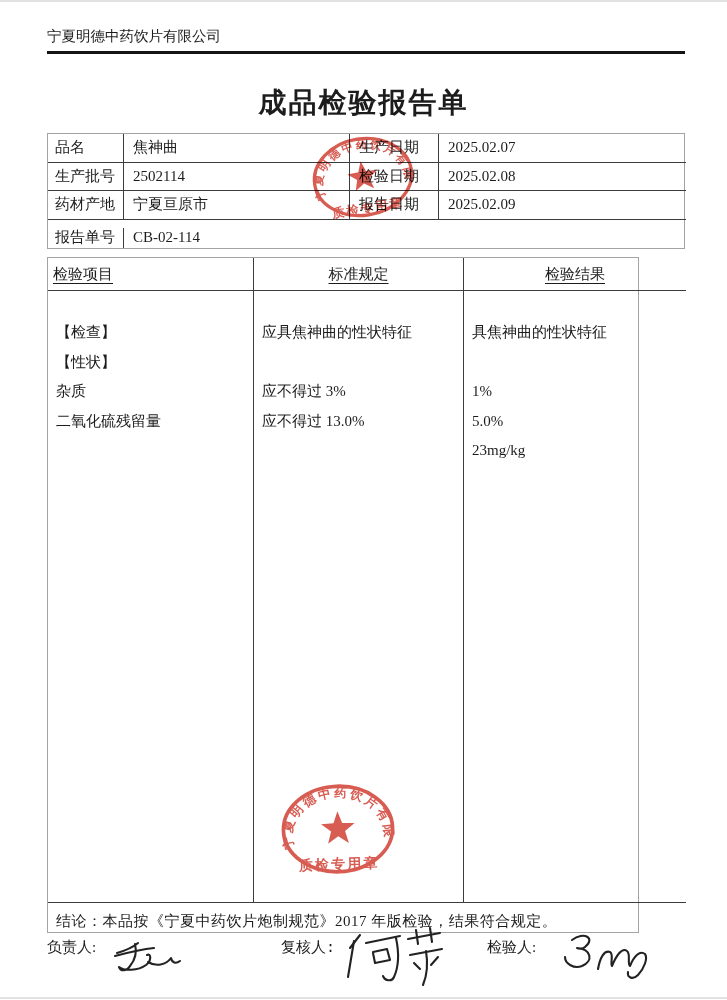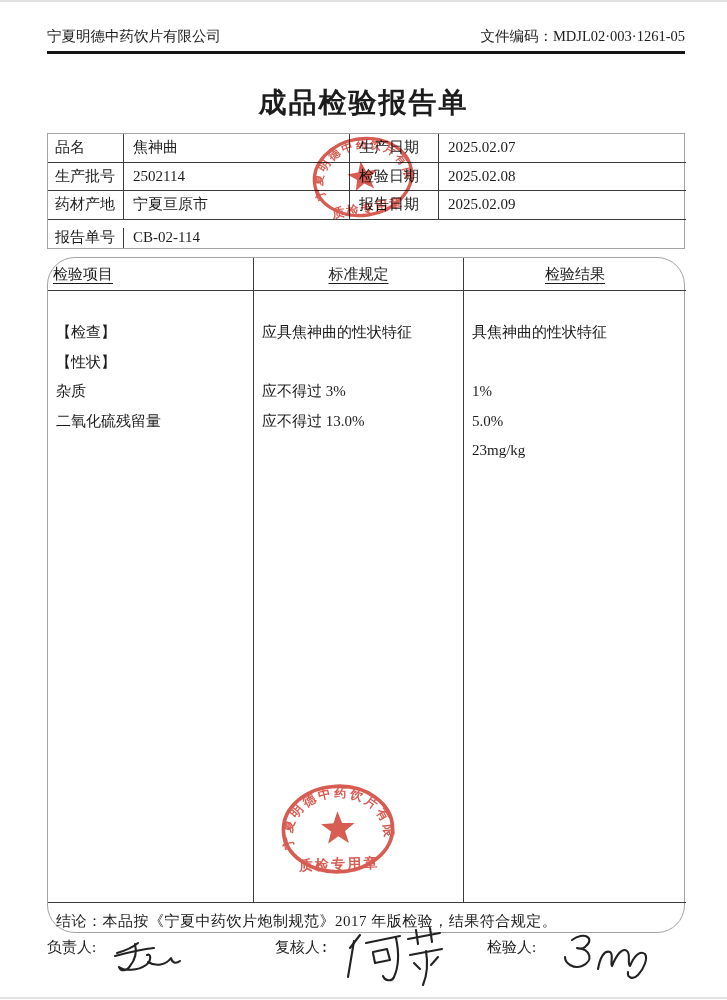--- a/index.html
+++ b/index.html
@@ -31,21 +31,21 @@
   .tbl .c.last-col{border-right:none;}
   .tbl .c.last-row{border-bottom:none;margin-top:8px;}
 
   
   #info{top:133px;width:638px;grid-template-columns:76px 226px 89px 247px;grid-auto-rows:28.5px;}
   #info .lbl{padding:0 7px;display:block;line-height:27.5px;text-align:justify;text-align-last:justify;}
   #info .val{padding:0 9px;}
   #info .span3{grid-column:2 / 5;}
 
   
-  #results{top:257px;width:638px;grid-template-columns:206px 210px 222px;grid-template-rows:33px 612px 29px;border-radius:28px;}
+  #results{top:257px;width:592px;grid-template-columns:206px 210px 222px;grid-template-rows:33px 612px 29px;}
   #results .hdr{font-size:15px;}
   #results .hdr span{text-decoration:underline;text-underline-offset:4px;}
   #results .hdr.left{justify-content:flex-start;padding-left:5px;}
   #results .hdr.center{justify-content:center;}
   #results .body-col{display:block;padding-top:27px;white-space:nowrap;}
   #results .body-col .ln{height:29.5px;line-height:29.5px;padding:0 8px;}
   #results .concl{grid-column:1 / 4;padding:0 8px;letter-spacing:.5px;}
 
   
   .signoff-label{position:absolute;font-size:15px;}
@@ -61,21 +61,20 @@
   #stamp-bottom{left:259px;top:770px;width:158px;height:118px;transform:rotate(-2deg);}
 </style>
 </head>
 <body>
 
 <div class="edge top"></div>
 <div class="edge bottom"></div>
 
 <div class="doc-header">
   <span>宁夏明德中药饮片有限公司</span>
-  <span>文件编码：MDJL02·003·1261-05</span>
 </div>
 <div class="doc-rule"></div>
 <div class="doc-title">成品检验报告单</div>
 
 <div class="tbl" id="info">
   <div class="c">
       <span class="lbl">品名</span>
     </div>
   <div class="c val">焦神曲</div>
   <div class="c val">生产日期</div>
@@ -129,21 +128,21 @@
     <div class="ln"></div>
     <div class="ln">1%</div>
     <div class="ln">5.0%</div>
     <div class="ln">23mg/kg</div>
   </div>
 
   <div class="c concl last-col last-row">结论：本品按《宁夏中药饮片炮制规范》2017 年版检验，结果符合规定。</div>
 </div>
 
 <div class="signoff-label" style="left:47px;top:938px;">负责人:</div>
-<div class="signoff-label" style="left:275px;top:938px;font-family:Liberation Mono, monospace;">复核人:</div>
+<div class="signoff-label" style="left:281px;top:938px;font-family:Liberation Mono, monospace;">复核人:</div>
 <div class="signoff-label" style="left:487px;top:938px;">检验人:</div>
 
 <svg class="sig" style="left:108px;top:936px;" width="82" height="44" viewBox="0 0 82 44">
   <path d="M30,7 C24,12 16,15 9,17"></path>
   <path d="M7,20 C22,16 36,13 46,12"></path>
   <path d="M27,8 C29,16 27,24 22,30 C19,35 13,36 11,31 C16,35 30,35 38,29 C44,24 43,17 39,19"></path>
   <path d="M40,26 C48,31 58,29 63,22 C64,27 68,28 72,25"></path>
 </svg>
 
 <svg class="sig" style="left:342px;top:926px;" width="112" height="62" viewBox="0 0 112 62">

